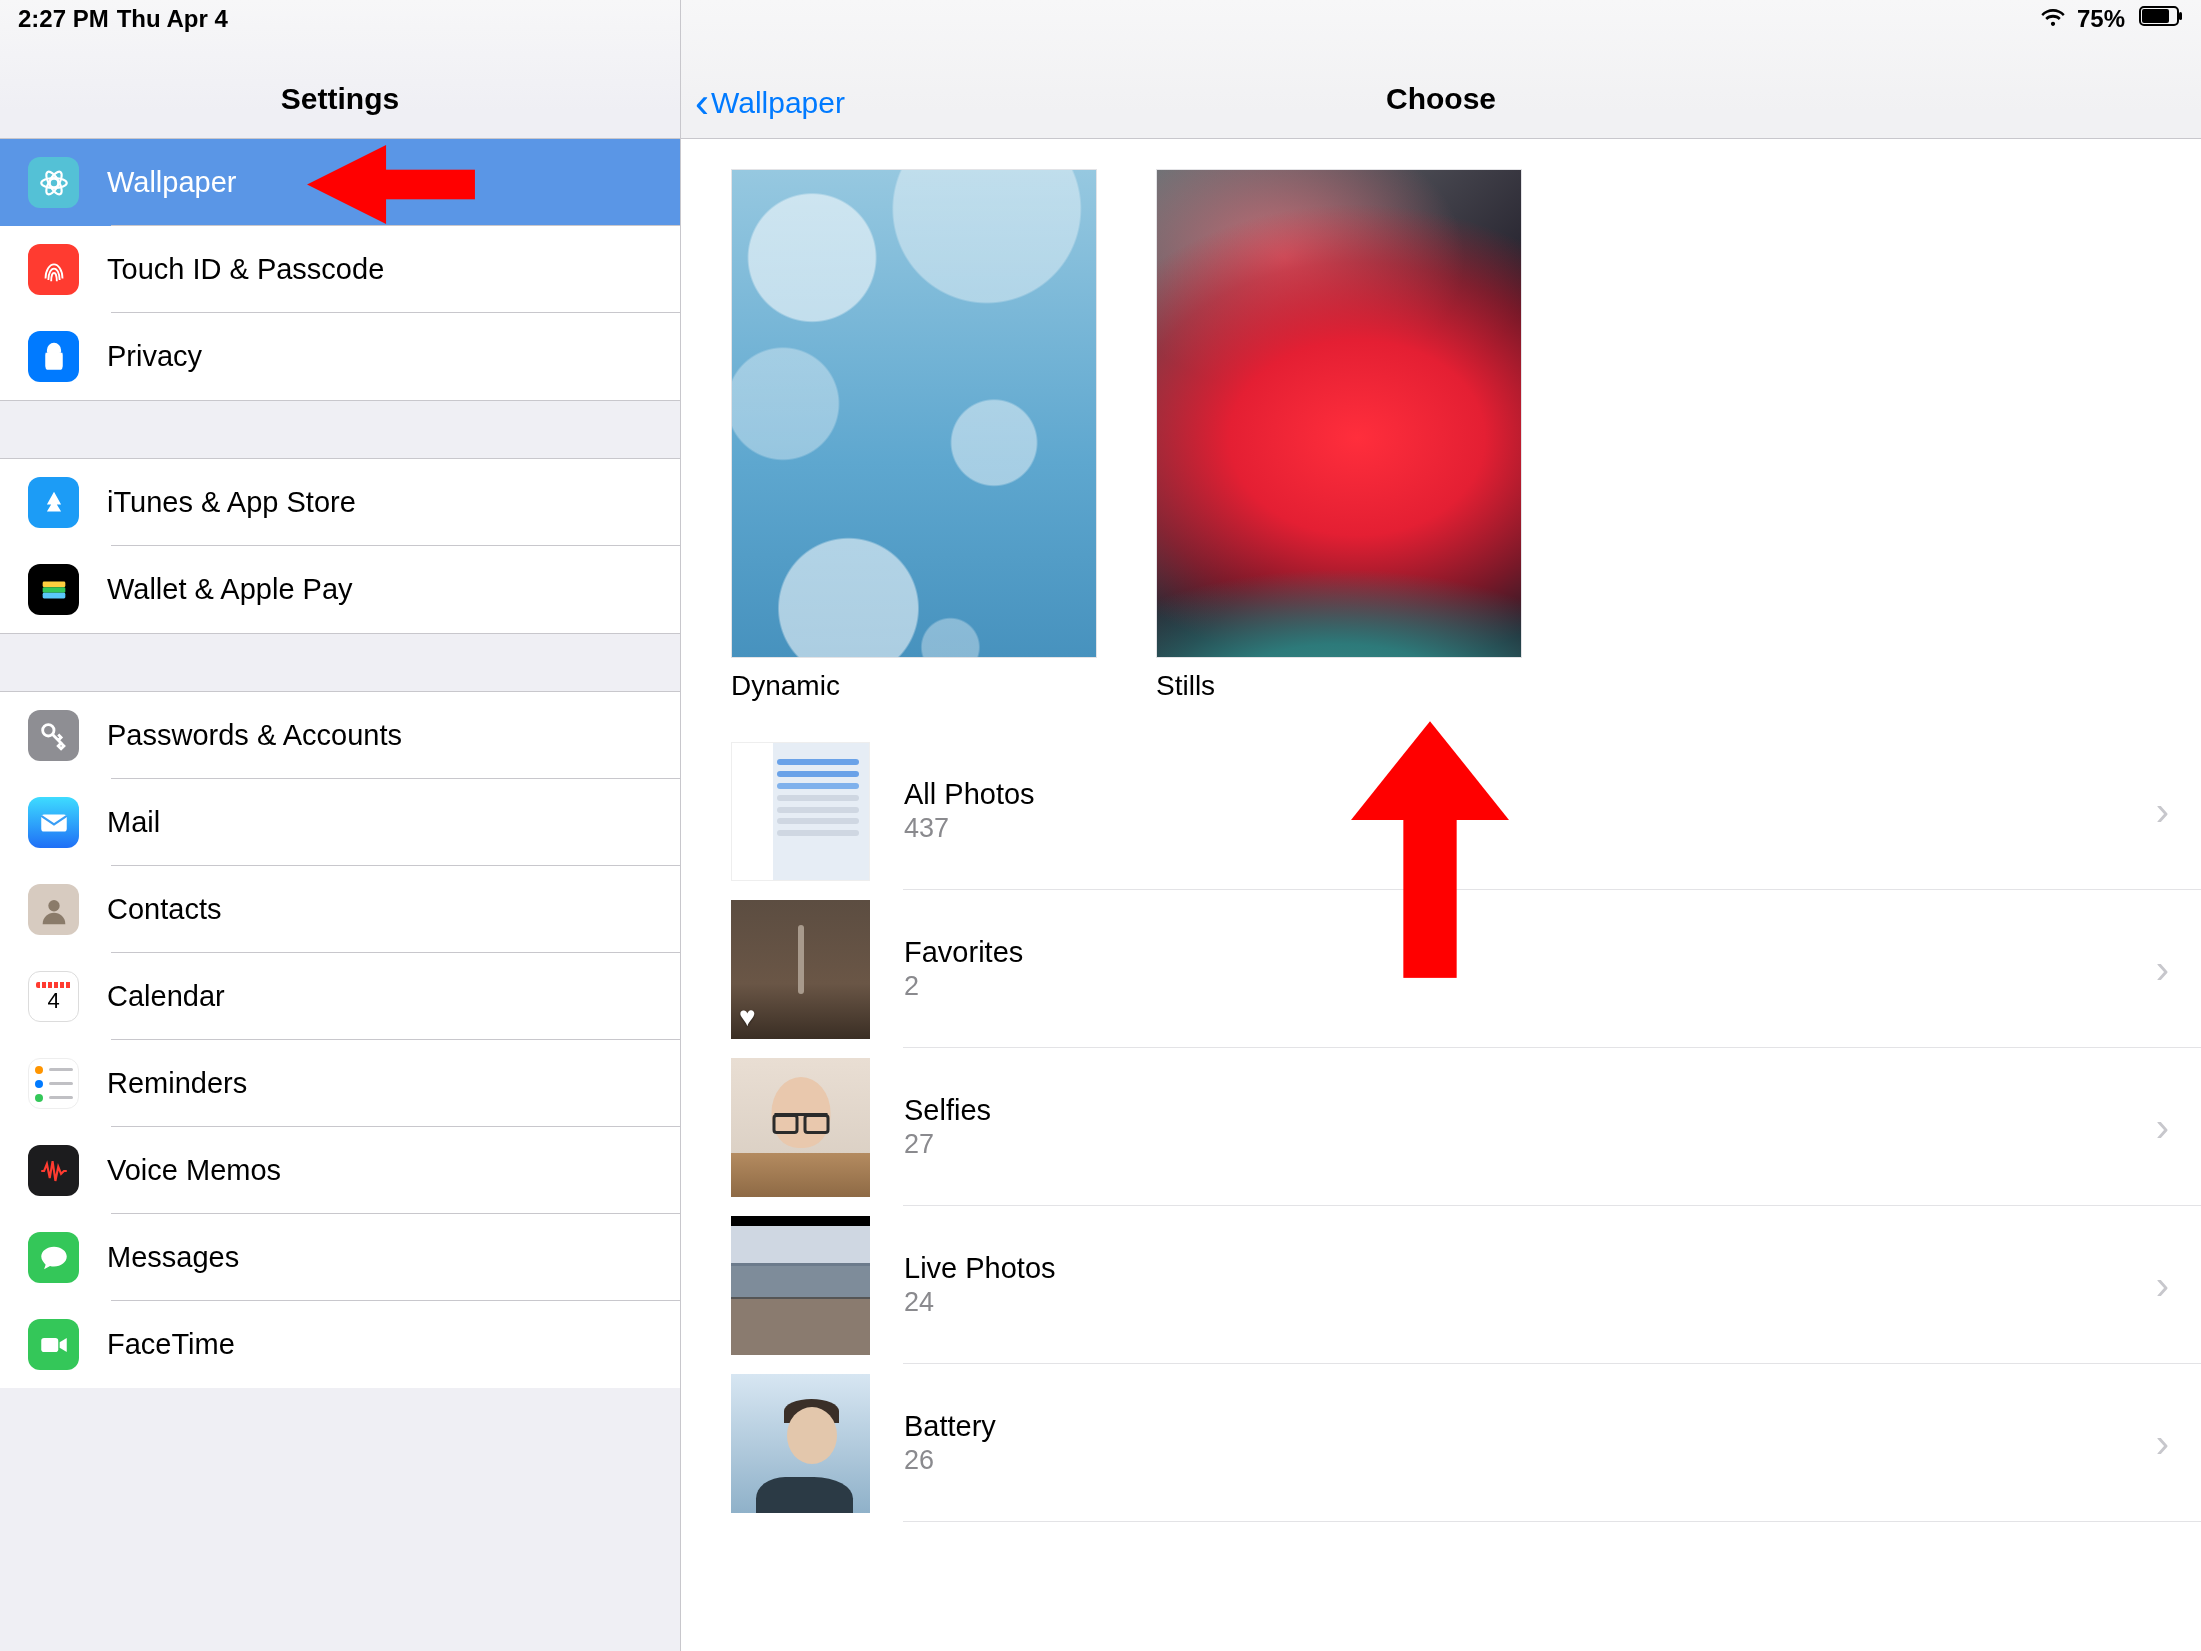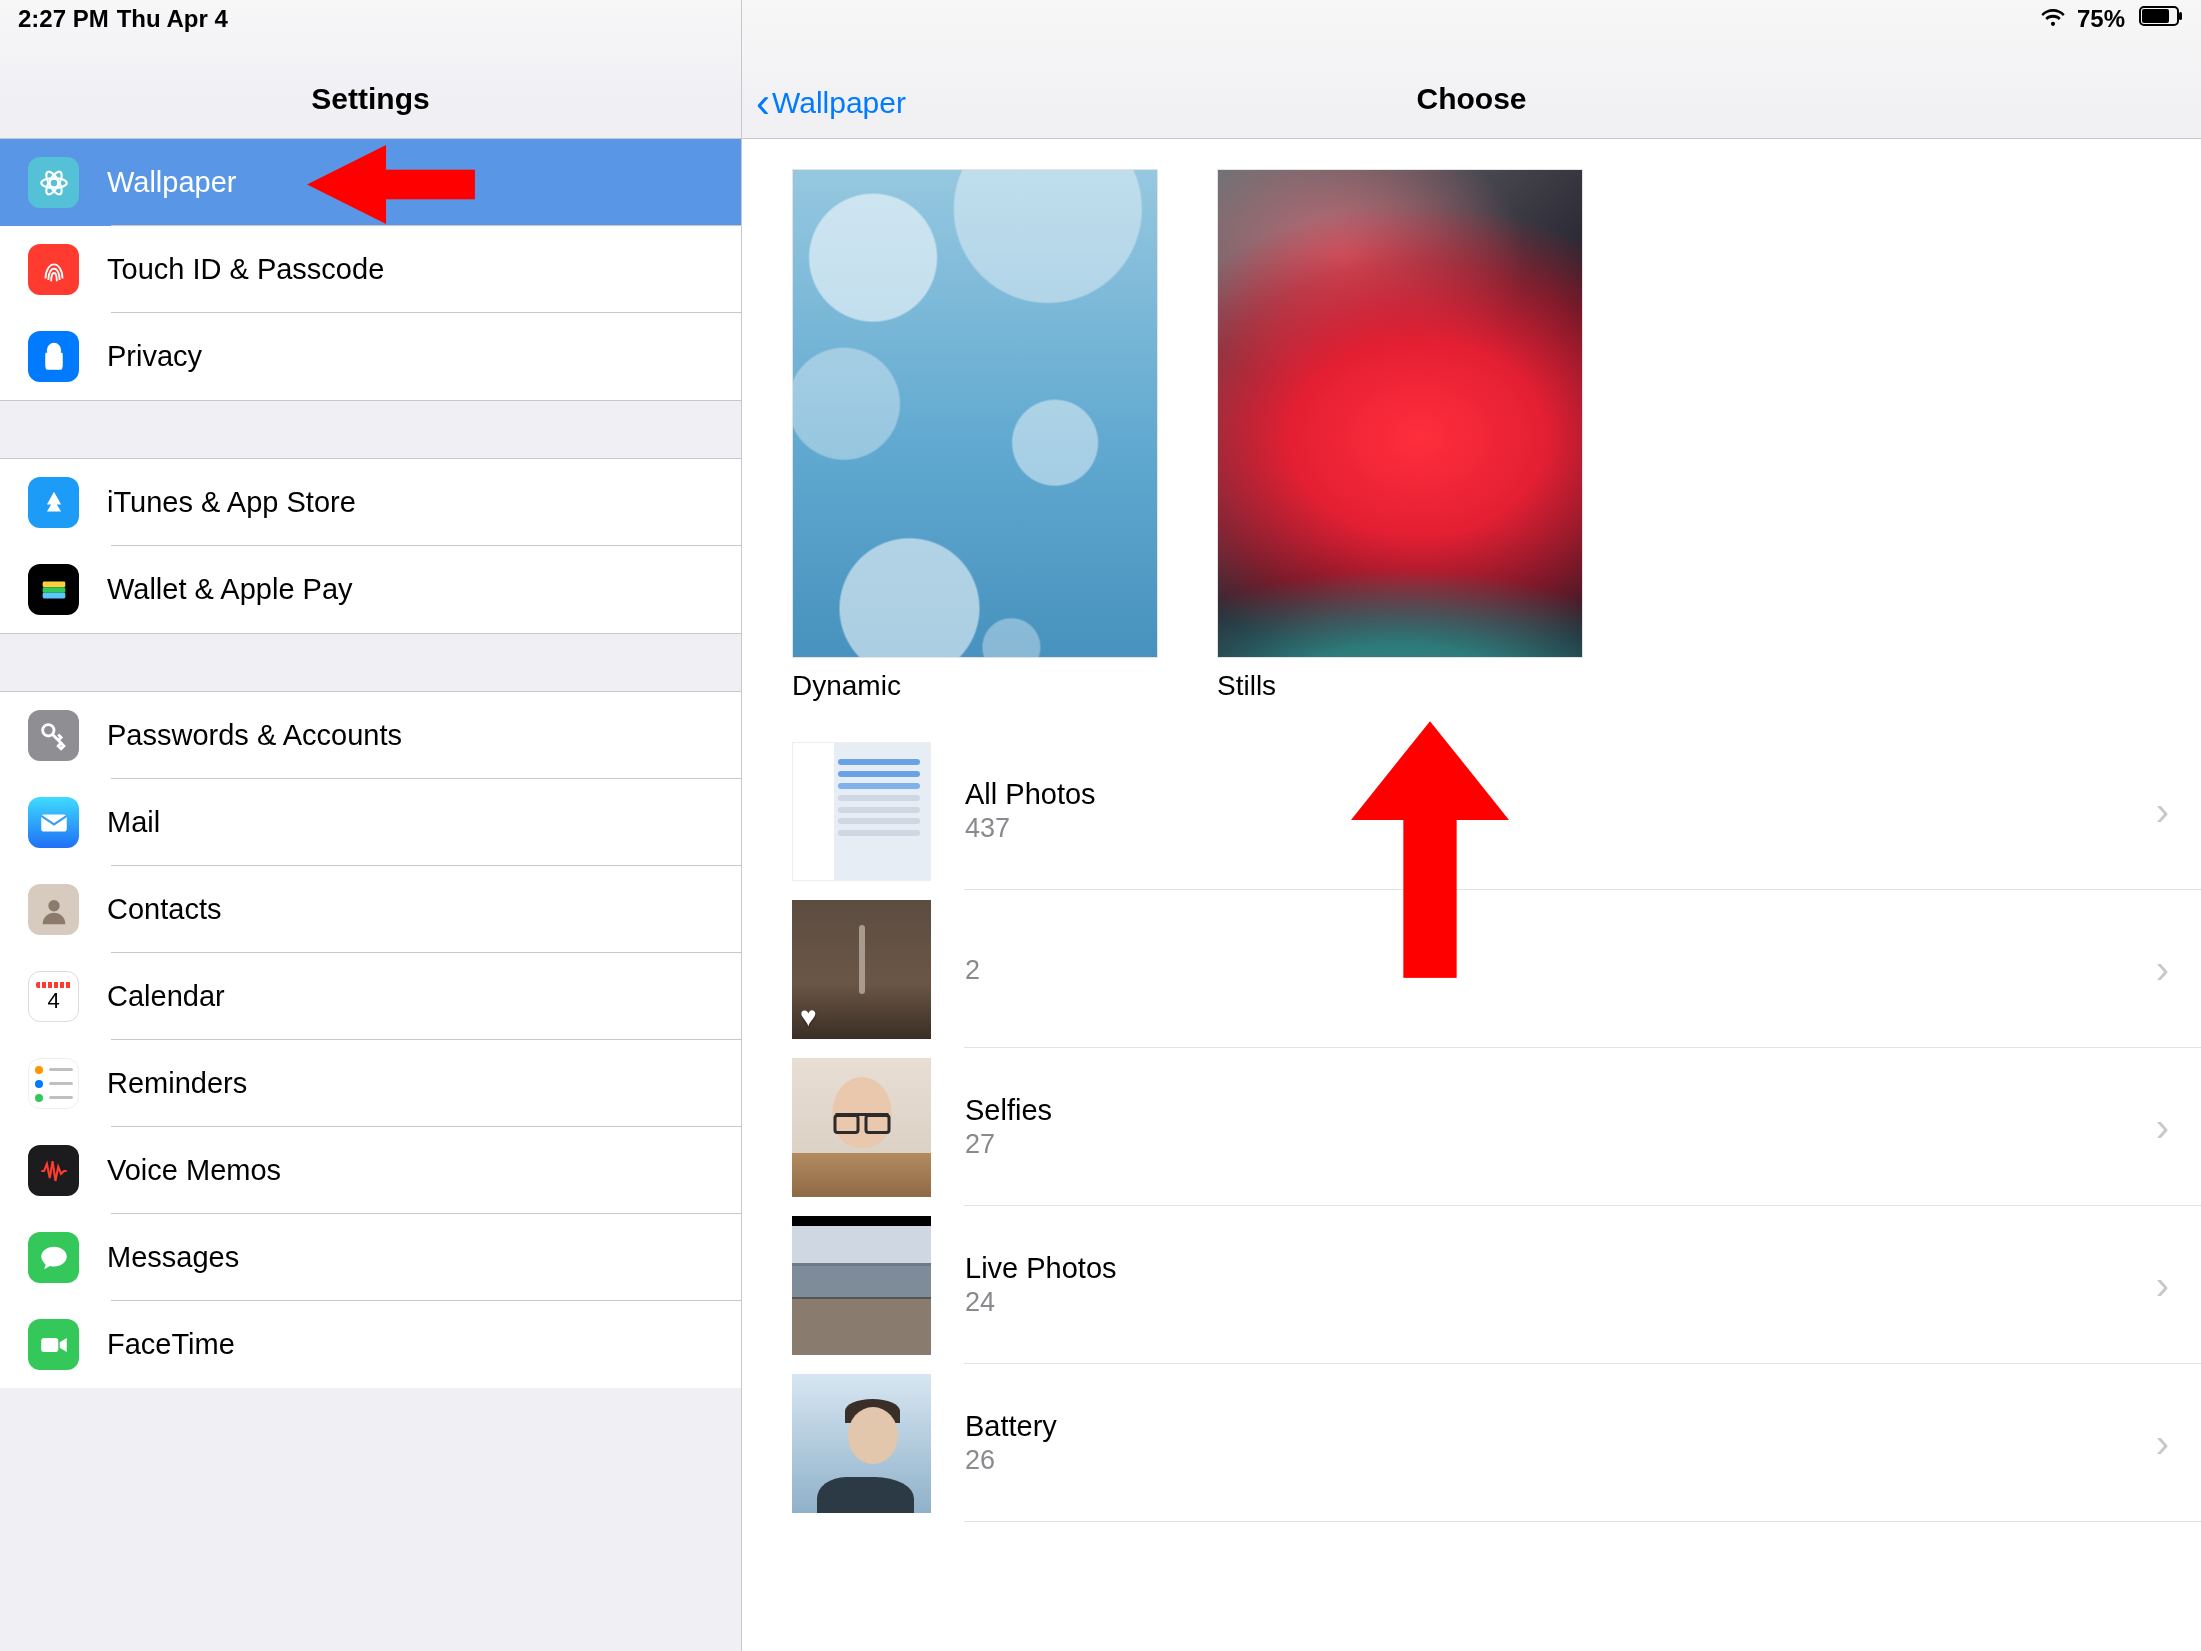--- a/index.html
+++ b/index.html
@@ -27,21 +27,21 @@
   .wifi-icon svg { width: 28px; height: 22px; }
   .battery-group { display: flex; align-items: center; gap: 14px; }
   .battery-icon { display: inline-block; }
 
   .container {
     position: absolute;
     top: 0; left: 0; right: 0; bottom: 0;
     display: flex;
   }
   .sidebar {
-    width: 742px;
+    width: 681px;
     flex-shrink: 0;
     border-right: 1px solid #c8c7cc;
     background: #efeff4;
     display: flex;
     flex-direction: column;
   }
   .sidebar-header {
     height: 139px;
     display: flex;
     align-items: flex-end;
@@ -495,20 +495,21 @@
             <div class="album-count">437</div>
           </div>
           <span class="chevron-right">›</span>
           <span class="sep2"></span>
         </div>
         <div class="album-row">
           <div class="album-thumb thumb-fav">
             <span class="heart-overlay">♥</span>
           </div>
           <div class="album-text">
+            <div class="album-title">Favorites</div>
             <div class="album-count">2</div>
           </div>
           <span class="chevron-right">›</span>
           <span class="sep2"></span>
         </div>
         <div class="album-row">
           <div class="album-thumb thumb-selfies">
             <div class="head"></div>
               <div class="glasses"></div>
               <div class="body"></div>

